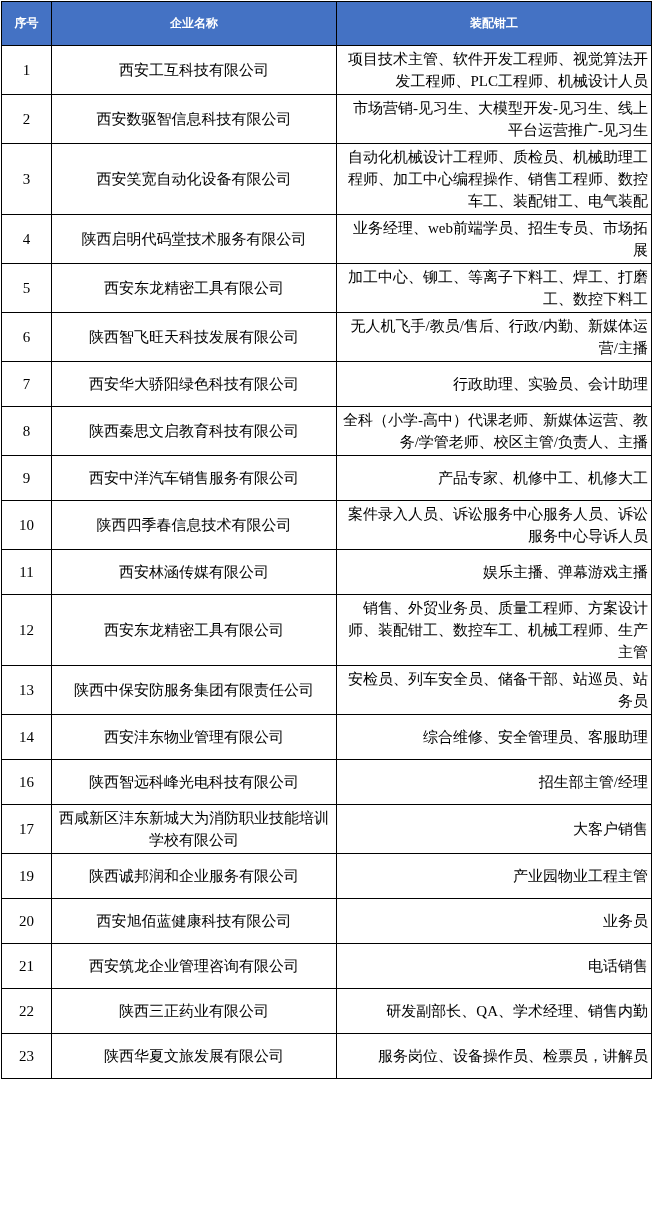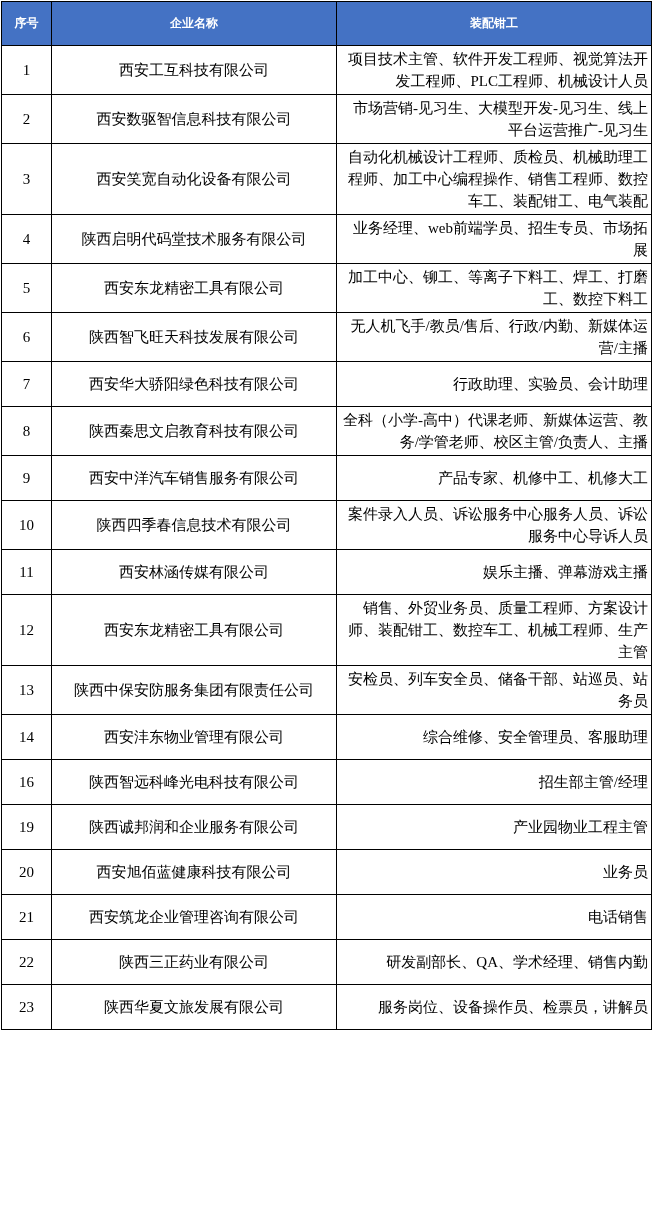--- a/index.html
+++ b/index.html
@@ -126,20 +126,25 @@
         <td class="no">14</td>
         <td class="company">西安沣东物业管理有限公司</td>
         <td class="positions">综合维修、安全管理员、客服助理</td>
       </tr>
       <tr>
         <td class="no">16</td>
         <td class="company">陕西智远科峰光电科技有限公司</td>
         <td class="positions">招生部主管/经理</td>
       </tr>
       <tr>
+        <td class="no">17</td>
+        <td class="company">西咸新区沣东新城大为消防职业技能培训学校有限公司</td>
+        <td class="positions">大客户销售</td>
+      </tr>
+      <tr>
         <td class="no">19</td>
         <td class="company">陕西诚邦润和企业服务有限公司</td>
         <td class="positions">产业园物业工程主管</td>
       </tr>
       <tr>
         <td class="no">20</td>
         <td class="company">西安旭佰蓝健康科技有限公司</td>
         <td class="positions">业务员</td>
       </tr>
       <tr>

